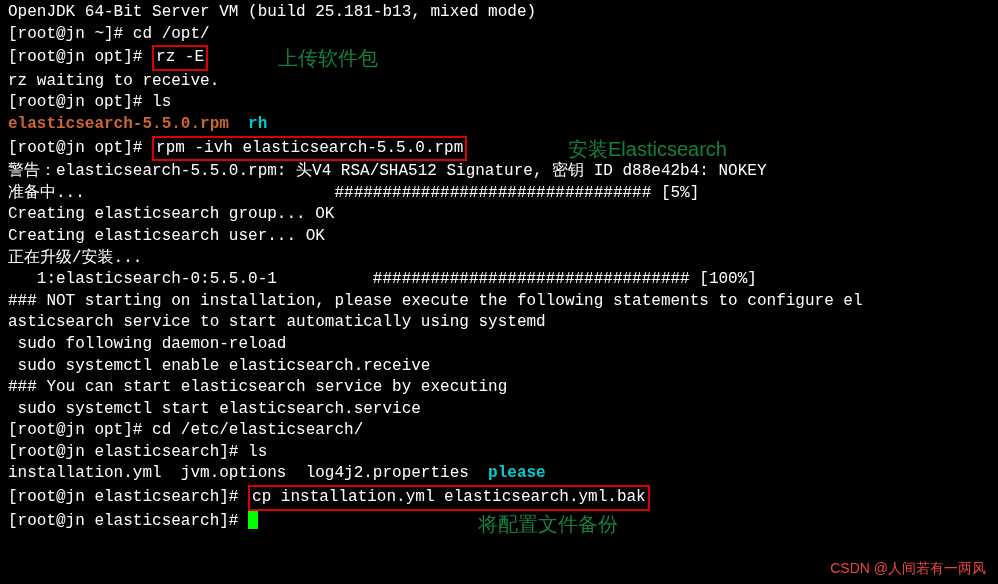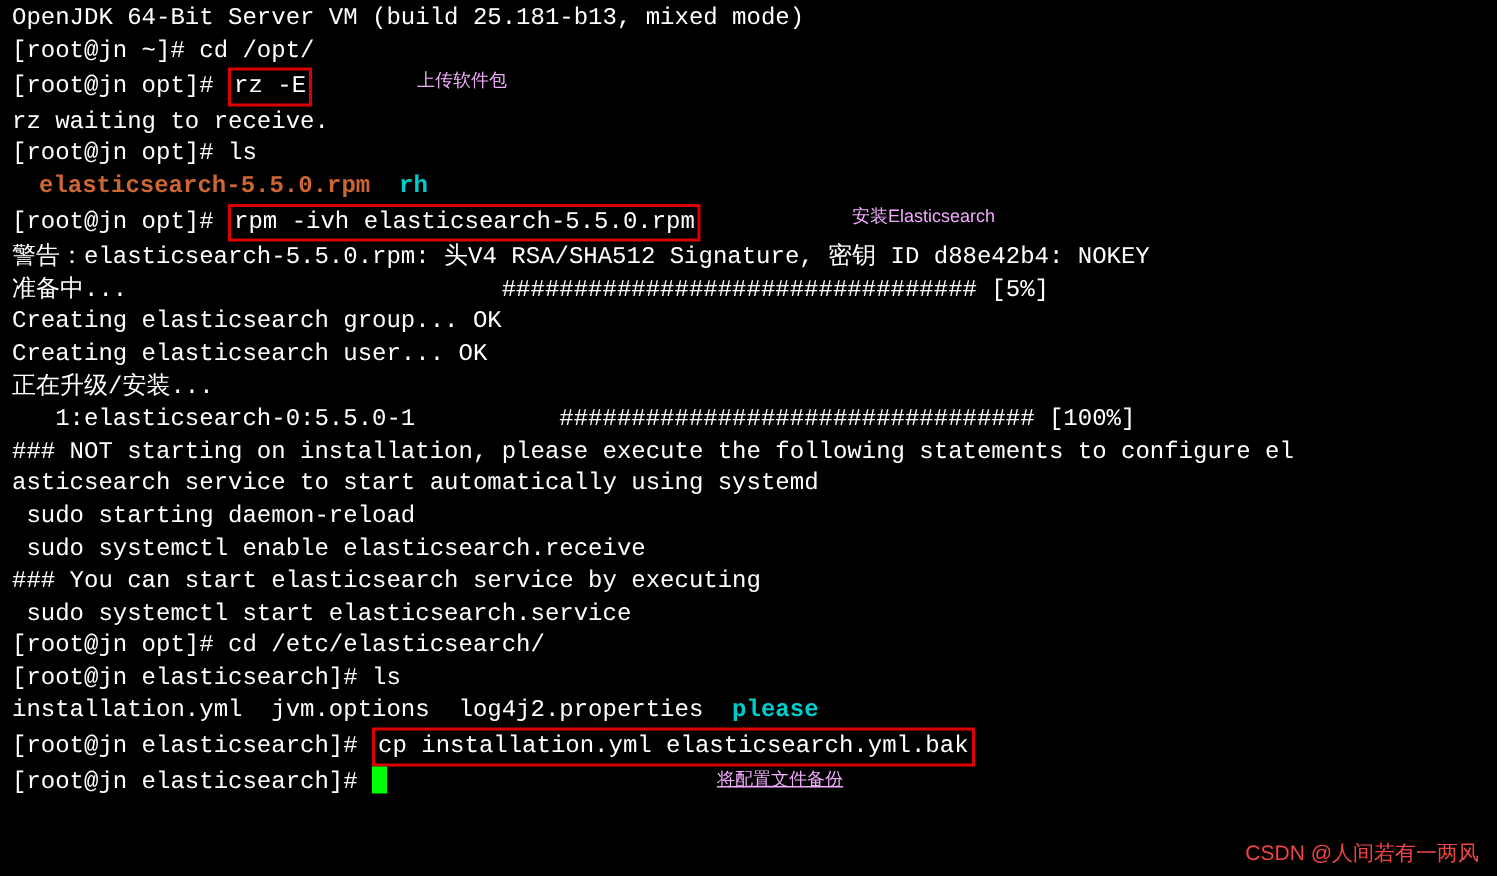--- a/index.html
+++ b/index.html
@@ -16,32 +16,32 @@
       padding: 2px 8px;
       width: 998px;
       height: 584px;
       overflow: hidden;
       position: relative;
     }
     .line {
       white-space: pre;
       position: relative;
     }
-    .orange { color: #cc6633; font-weight: bold; margin-left: 18px; }
+    .orange { color: #cc6633; font-weight: bold; }
     .cyan { color: #00cccc; font-weight: bold; text-align: center; }
     .red-box {
       border: 2px solid #d00;
       display: inline-block;
       padding: 0 2px;
     }
     .annotation {
-      color: #f0abfc;
+      color: #15803d;
       position: absolute;
       font-family: 'Microsoft YaHei', SimSun, sans-serif;
-      font-size: 12px;
+      font-size: 20px;
     }
     .cursor {
       background: #00ff00;
       display: inline-block;
       width: 10px;
       height: 18px;
       vertical-align: middle;
     }
     .watermark {
       position: absolute;
@@ -78,31 +78,31 @@
 <div class="line"><span>Creating elasticsearch user... OK</span></div>
 
 <div class="line"><span>正在升级/安装...</span></div>
 
 <div class="line"><span>   1:elasticsearch-0:5.5.0-1          ################################# [100%]</span></div>
 
 <div class="line"><span>### NOT starting on installation, please execute the following statements to configure el</span></div>
 
 <div class="line"><span>asticsearch service to start automatically using systemd</span></div>
 
-<div class="line"><span> sudo starting daemon-reload</span></div>
+<div class="line"><span> sudo following daemon-reload</span></div>
 
 <div class="line"><span> sudo systemctl enable elasticsearch.receive</span></div>
 
 <div class="line"><span>### You can start elasticsearch service by executing</span></div>
 
 <div class="line"><span> sudo systemctl start elasticsearch.service</span></div>
 
 <div class="line"><span>[root@jn opt]# </span><span>cd /etc/elasticsearch/</span></div>
 
 <div class="line"><span>[root@jn elasticsearch]# </span><span>ls</span></div>
 
 <div class="line"><span>installation.yml  jvm.options  log4j2.properties  </span><span class="cyan">please</span></div>
 
 <div class="line"><span>[root@jn elasticsearch]# </span><span class="red-box"><span>cp installation.yml elasticsearch.yml.bak</span></span></div>
 
-<div class="line" style="position:relative;"><span>[root@jn elasticsearch]# </span><span class="cursor"></span><span class="annotation" style="left:470px; top:0;text-decoration:underline;">将配置文件备份</span></div>
+<div class="line" style="position:relative;"><span>[root@jn elasticsearch]# </span><span class="cursor"></span><span class="annotation" style="left:470px; top:0;">将配置文件备份</span></div>
 
 <div class="watermark">CSDN @人间若有一两风</div>
 
 </body></html>

